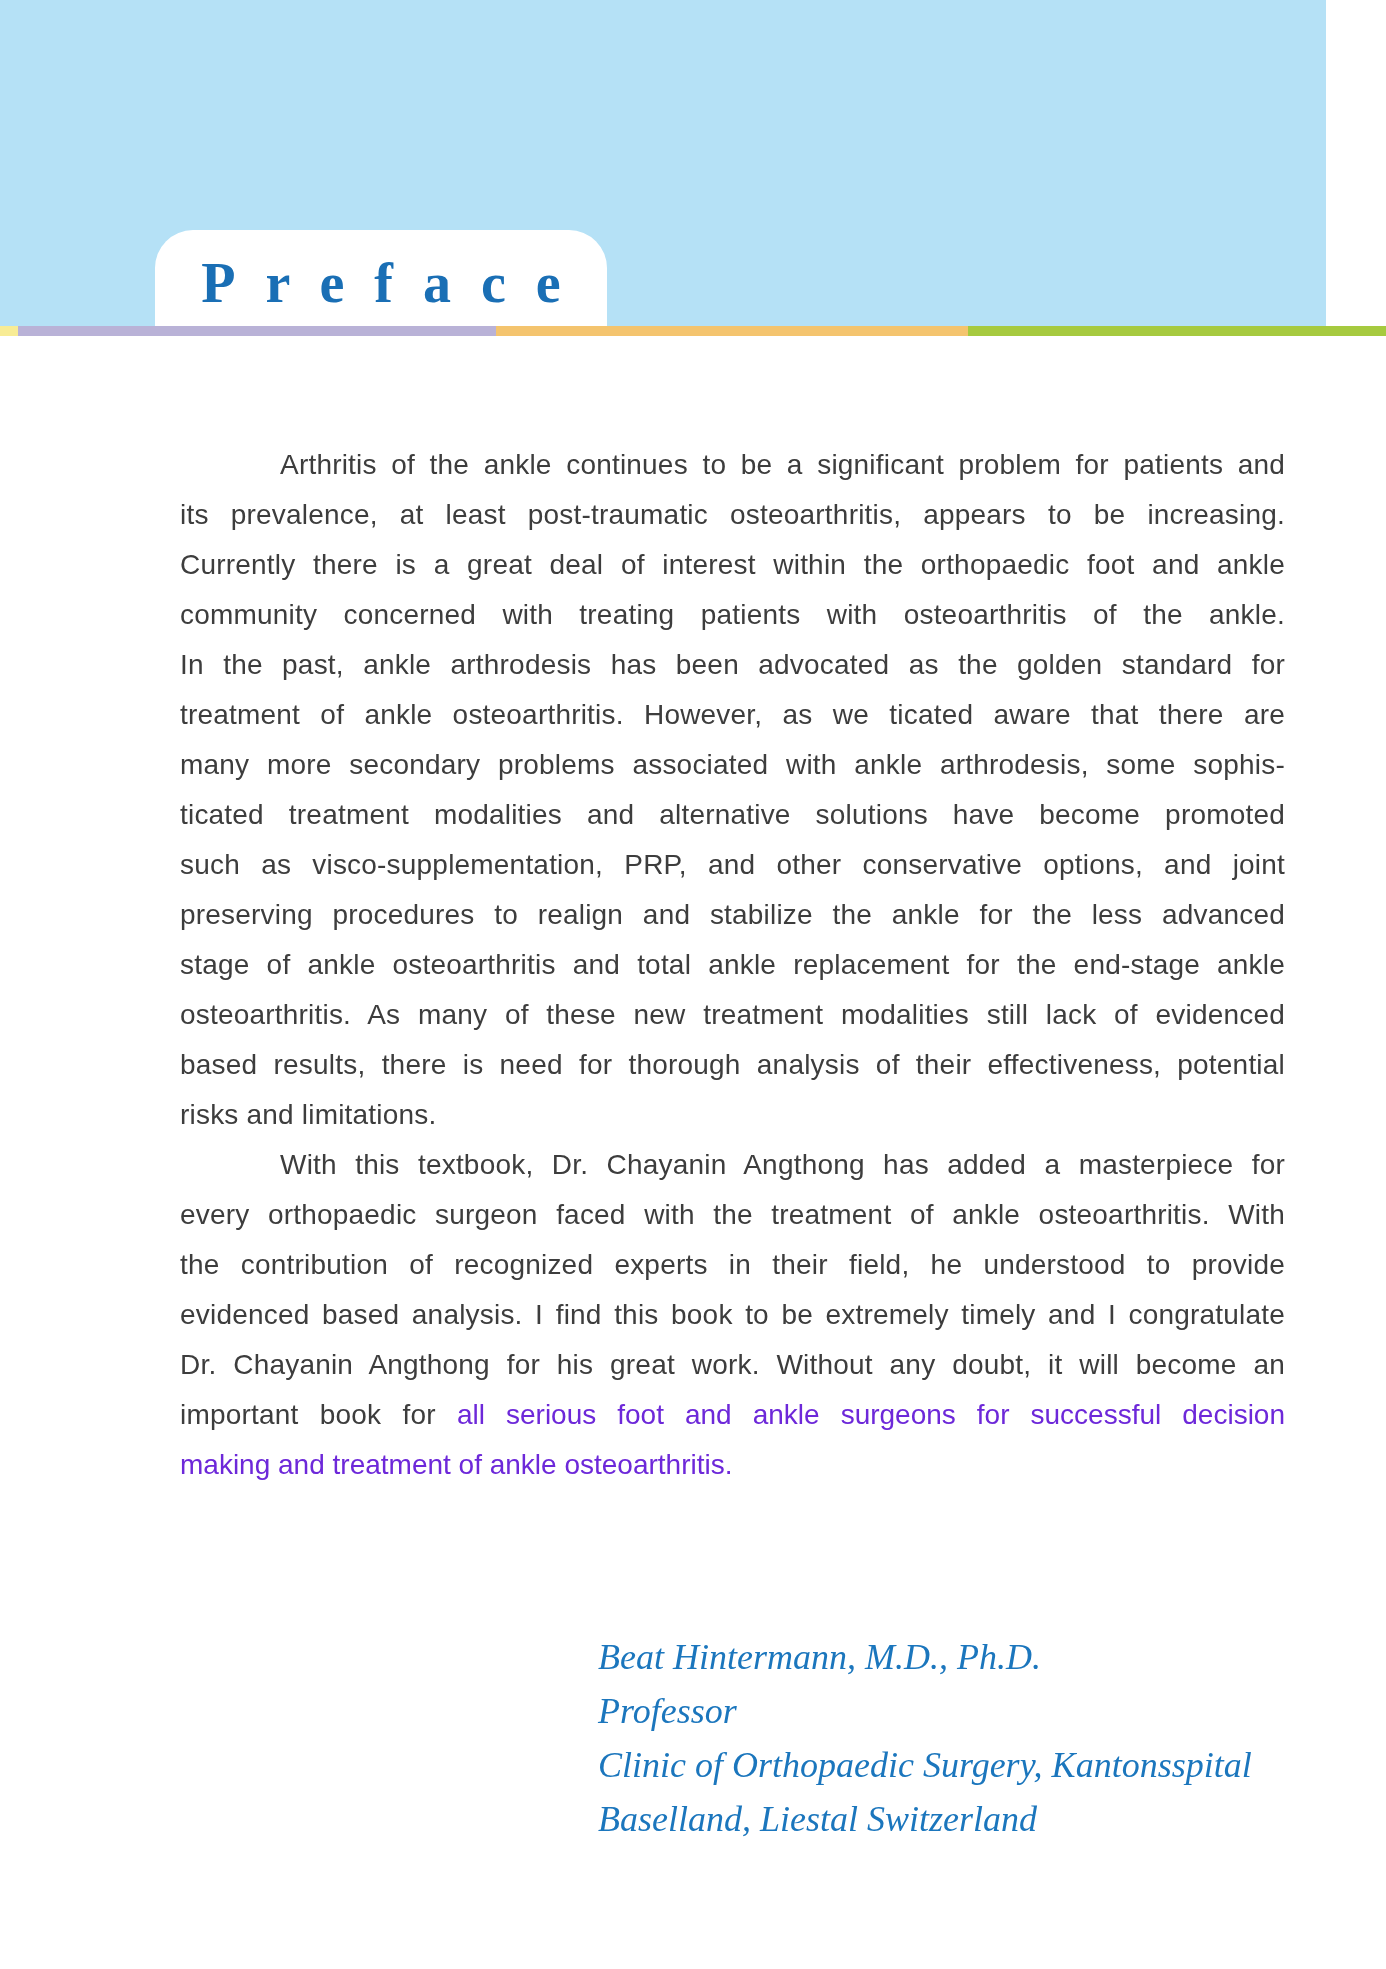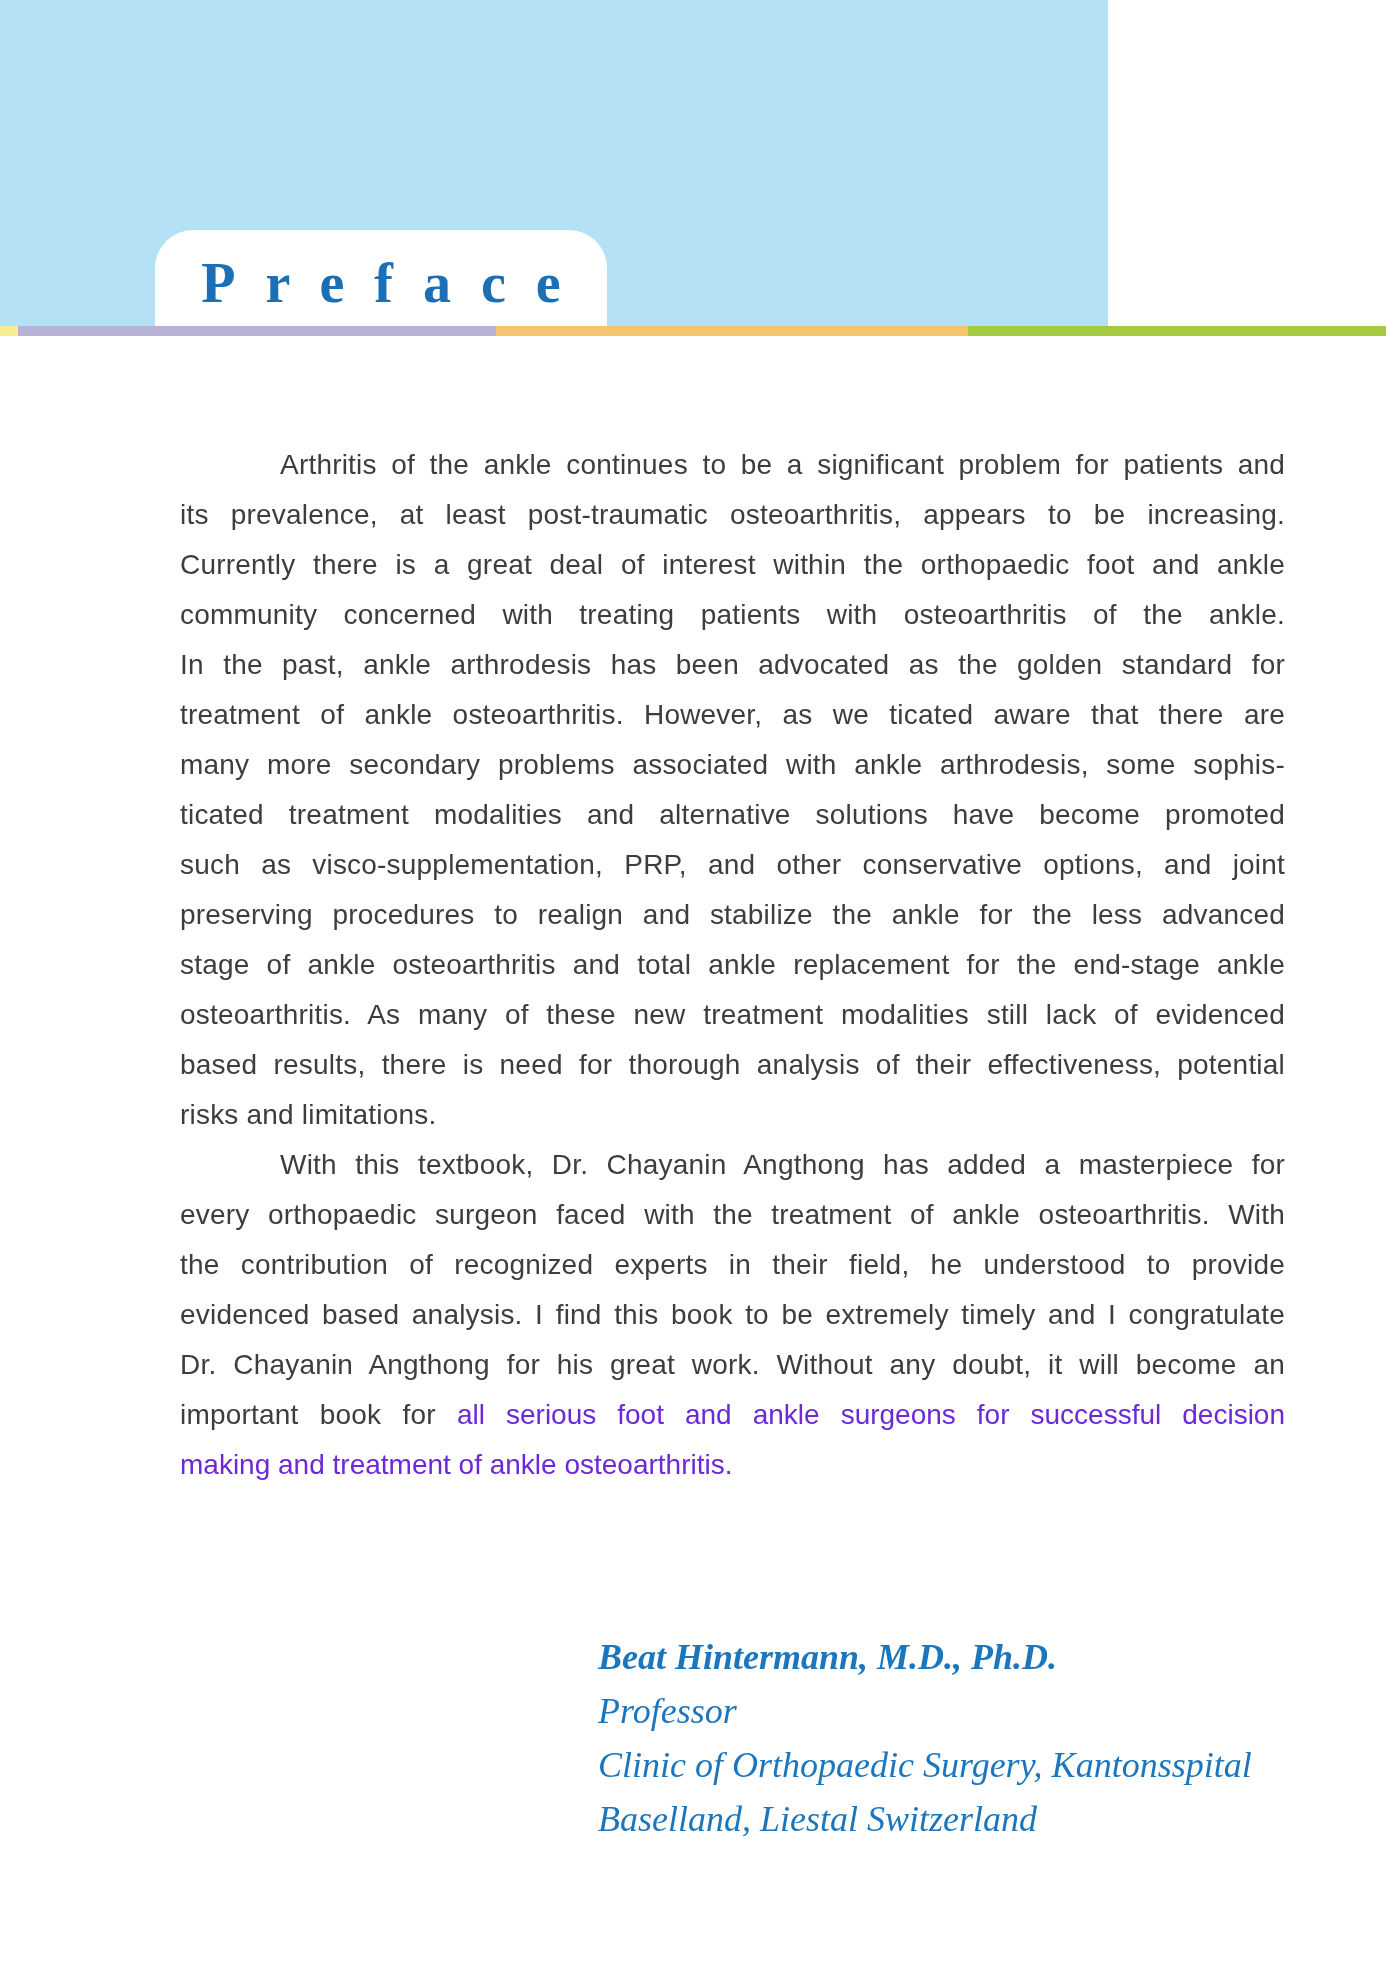--- a/index.html
+++ b/index.html
@@ -12,21 +12,21 @@
     width: 1386px;
     height: 1969px;
     background: #ffffff;
     overflow: hidden;
     font-family: "Liberation Sans", sans-serif;
   }
   .header-band {
     position: absolute;
     top: 0;
     left: 0;
-    width: 1108px;
+    width: 1326px;
     height: 326px;
   }
   .preface-box {
     position: absolute;
     left: 155px;
     top: 230px;
     width: 452px;
     height: 96px;
     background: #ffffff;
     border-radius: 38px 38px 0 0;
@@ -83,21 +83,21 @@
   .signature-block {
     position: absolute;
     left: 598px;
     top: 1630px;
     font-family: "Liberation Serif", serif;
     font-style: italic;
     font-size: 36px;
     line-height: 54px;
   }
   .signature-block .sig-line.bold {
-    font-weight: bold;
+    font-weight: normal;
   }
 </style>
 </head>
 <body>
 
 <div class="page">
 
   <div class="header-band" style="background: rgb(181, 225, 246);">
     <div class="preface-box">
       <div class="preface-title" style="color: rgb(26, 111, 181);">Preface</div>

